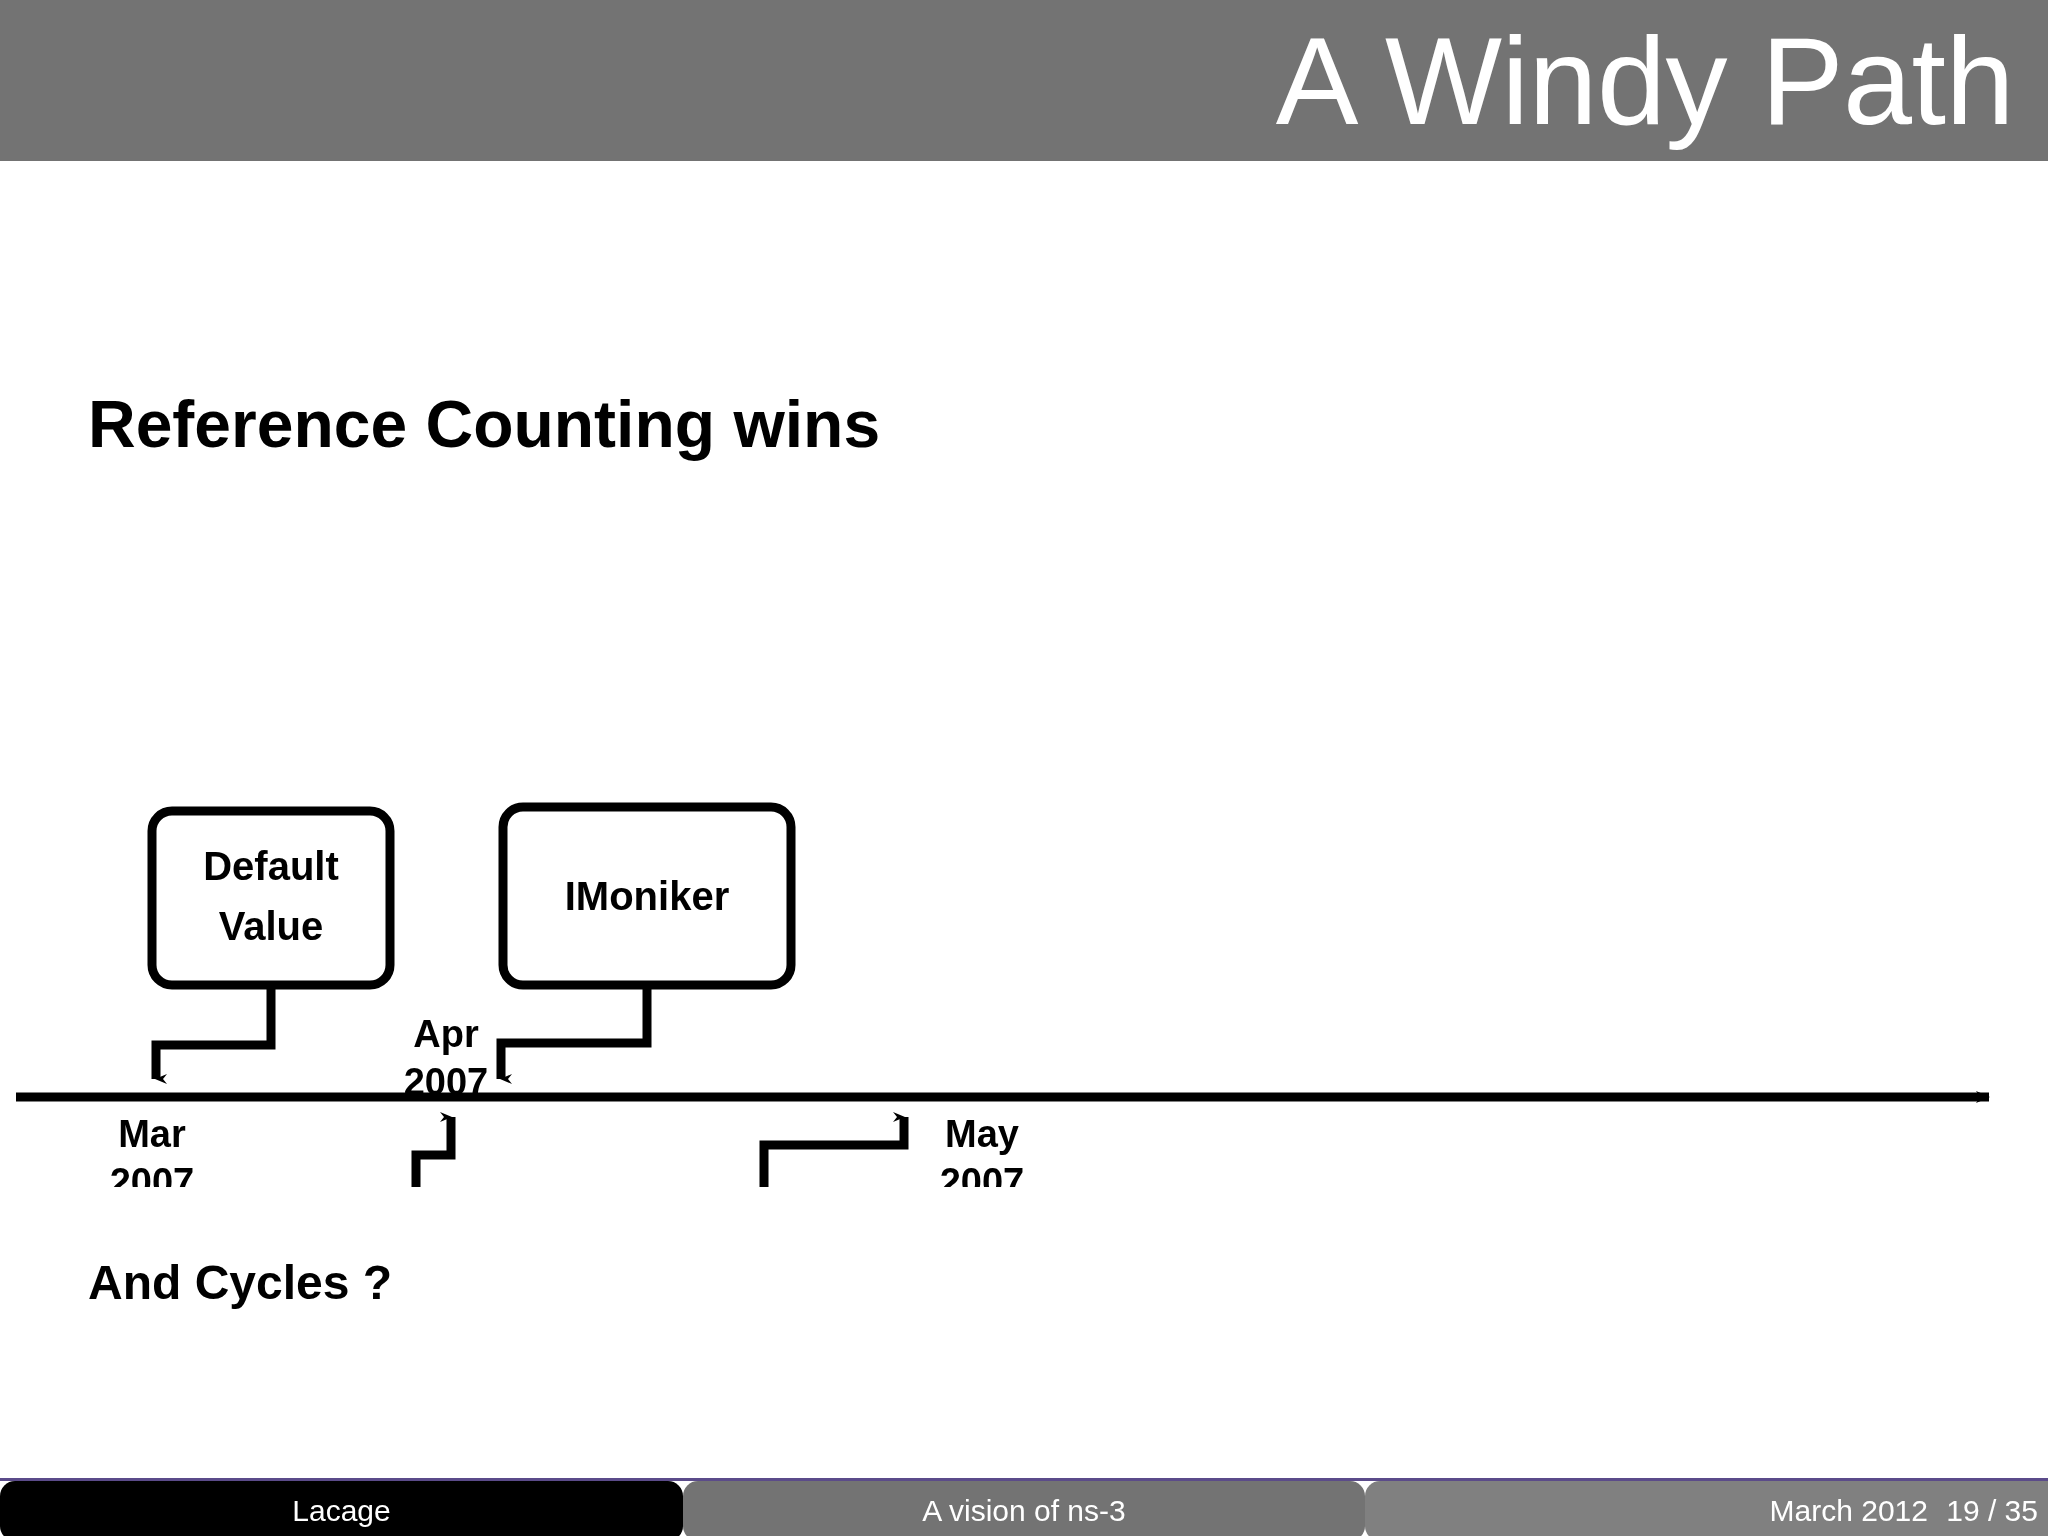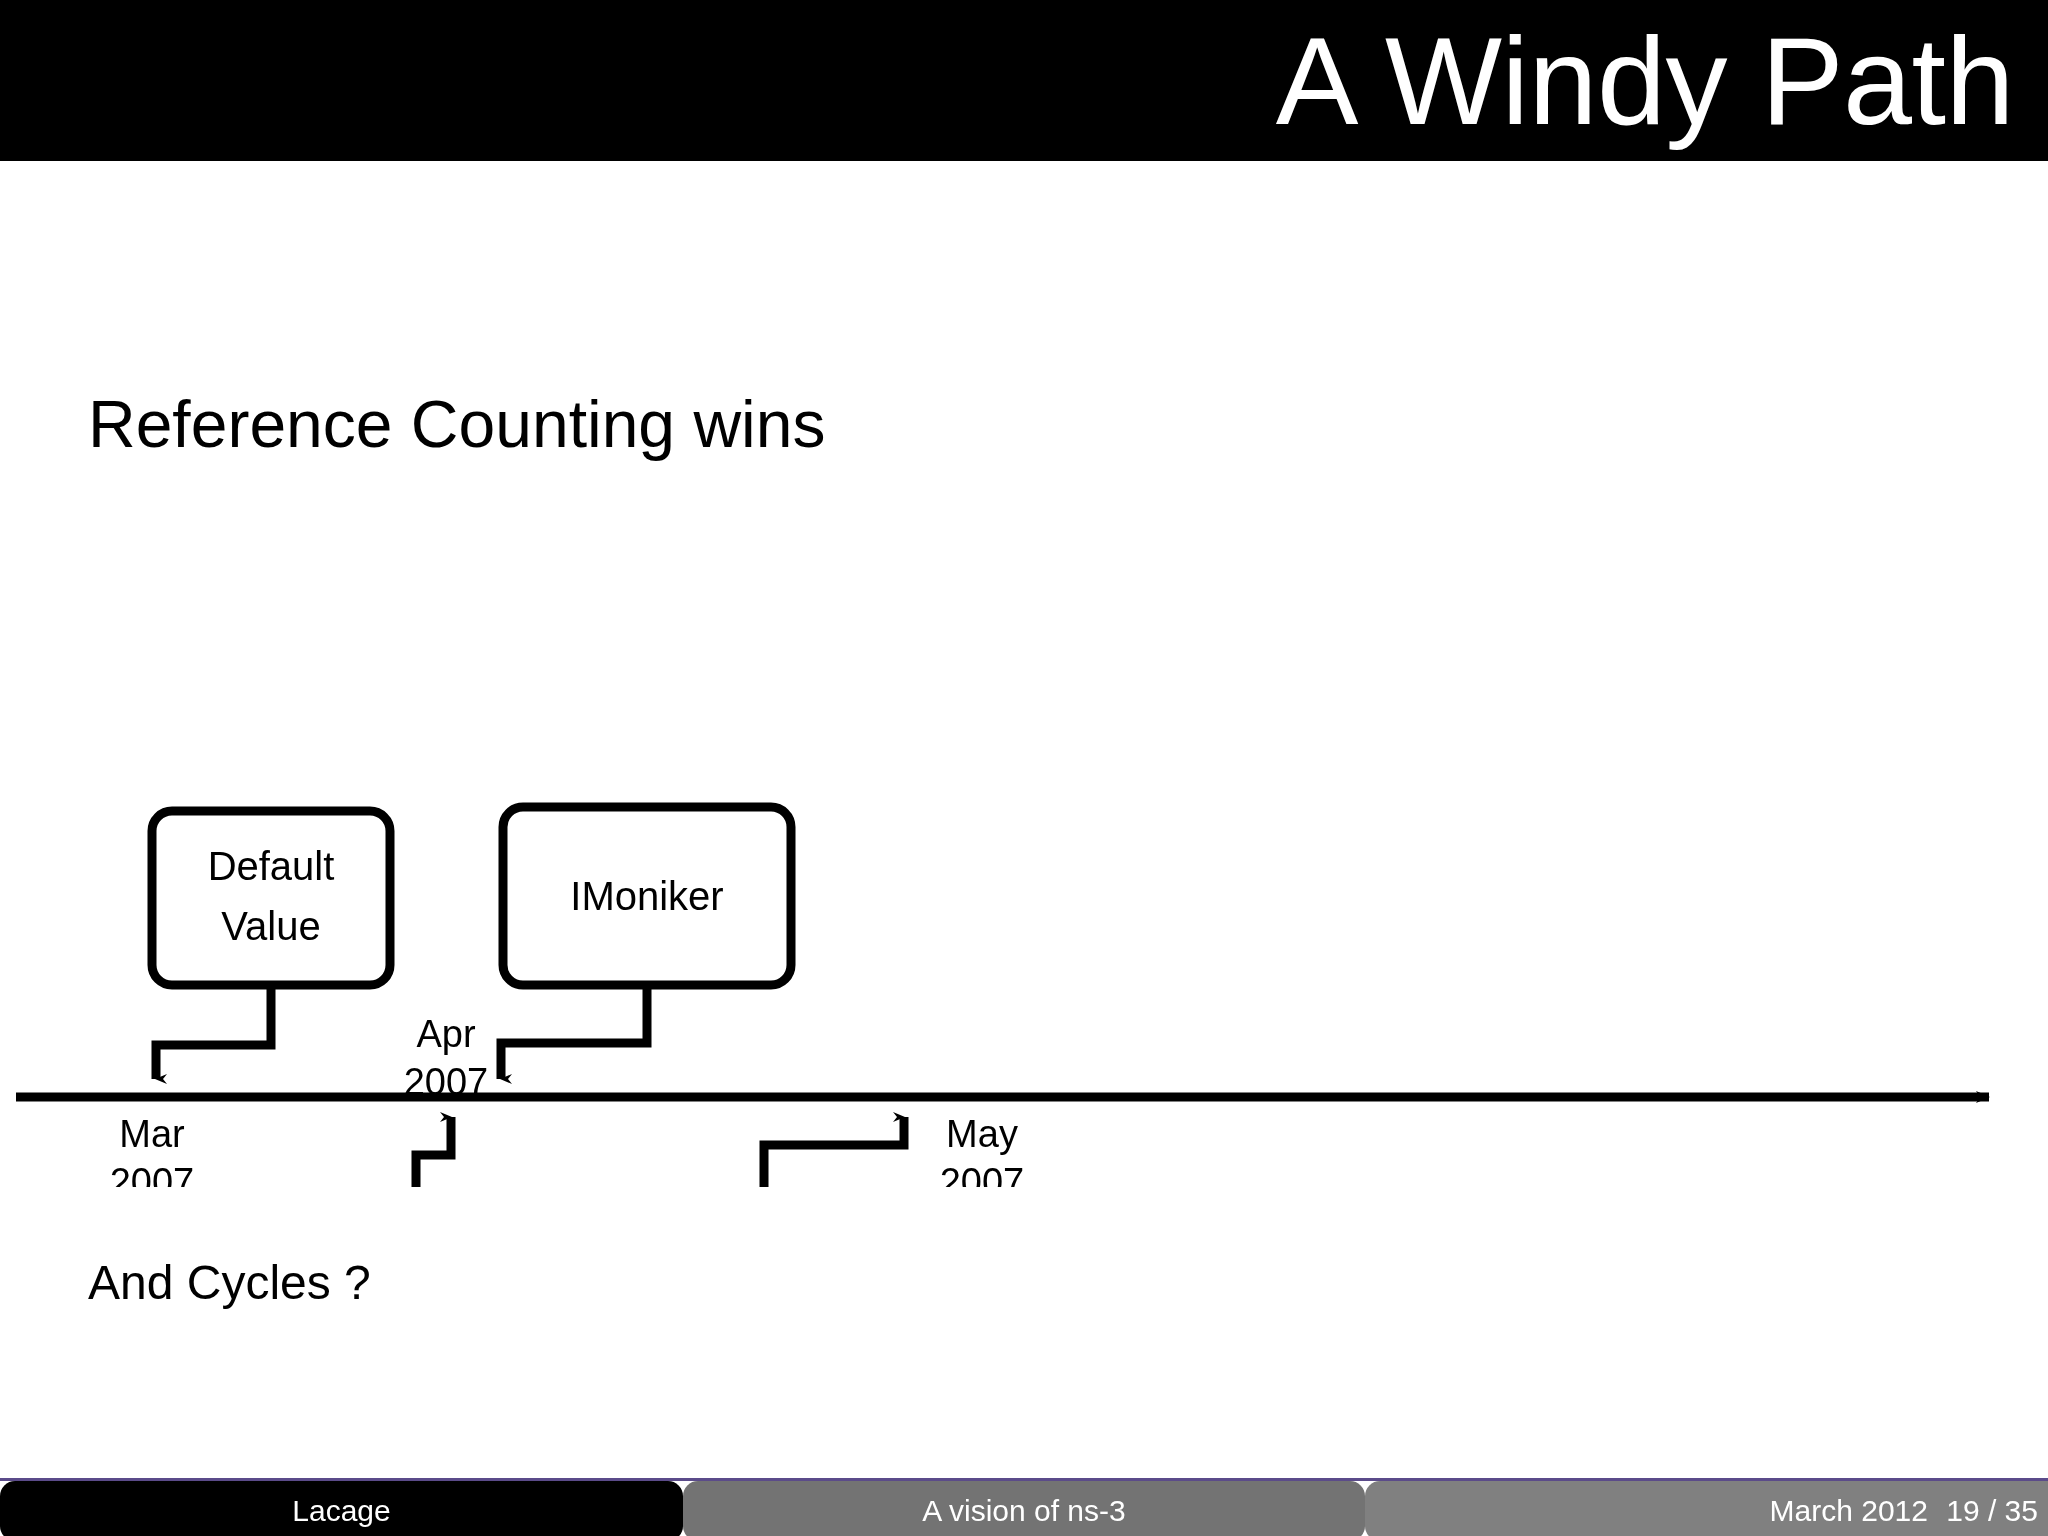--- a/index.html
+++ b/index.html
@@ -15,21 +15,21 @@
     font-family: "Liberation Sans", sans-serif;
     color: #000000;
   }
 
   
   #header-bar {
     position: absolute;
     left: 0; top: 0;
     width: 2048px;
     height: 161px;
-    background: #000000;
+    background: #737373;
     text-align: center;
   }
   #header-title {
     position: absolute;
     right: 34px;
     top: 50%;
     transform: translateY(-50%);
     color: #ffffff;
     font-size: 124px;
     line-height: 1;
@@ -38,20 +38,21 @@
     letter-spacing: -0.5px;
   }
 
   
   #slide-body {
     position: absolute;
     left: 0; top: 207px;
     width: 2048px;
     height: 1271px;
     background: #ffffff;
+    font-weight: bold;
   }
 
   #frame-title {
     position: absolute;
     left: 88px;
     top: 184px;
     font-size: 66px;
     line-height: 1;
     white-space: nowrap;
   }

